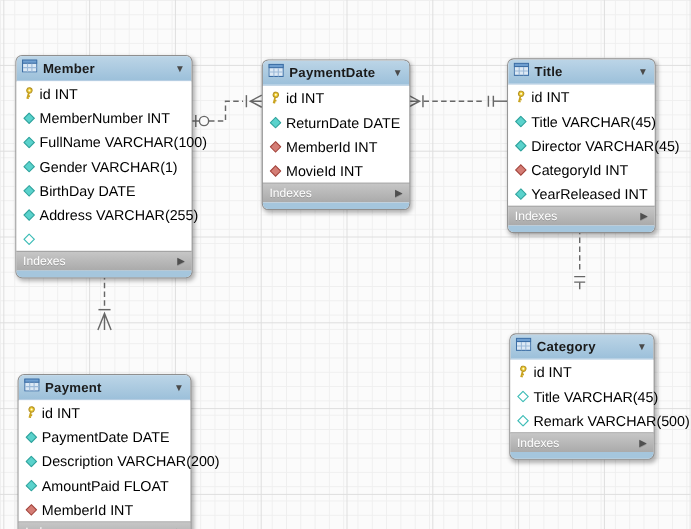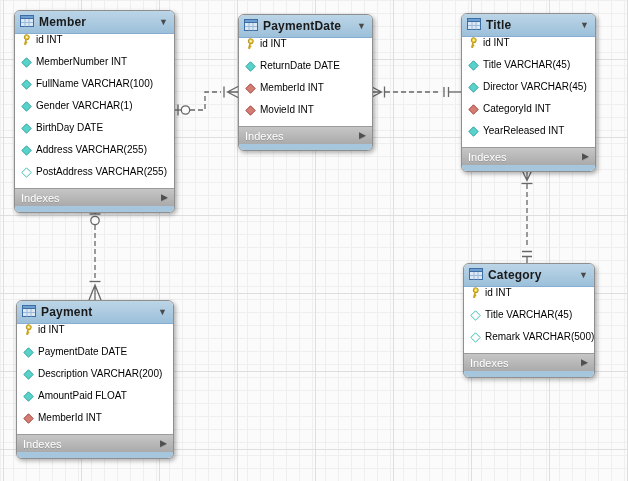--- a/index.html
+++ b/index.html
@@ -19,35 +19,36 @@
     background-size:78px 78px,78px 78px,13px 13px,13px 13px;
     background-position:3px -19px,3px -19px,0 0,0 0;
   }
   svg.rels{position:absolute;left:0;top:0;z-index:1;}
   .er-table{
     position:absolute;z-index:2;
     background:#fff;
     border:1px solid #8f8f8f;
     border-radius:6px;
     box-shadow:1.5px 2px 4px rgba(0,0,0,.30);
+    margin-top:40px;
   }
   .hdr{
     height:22px;
     background:linear-gradient(#bcd5e7,#9cc0da);
     border-bottom:1px solid #87add0;
     border-radius:5px 5px 0 0;
     display:flex;align-items:center;gap:5px;
     padding:0 6px 0 5px;
   }
   .hdr .title{flex:1;font-size:12px;font-weight:bold;color:#1a1a1a;letter-spacing:.2px;}
   .tri{font-size:9px;color:#4a4a4a;line-height:1;}
   .rows{background:#fff;}
   .row{
-    height:22px;display:flex;gap:4px;
-    padding-left:5px;font-size:10px;color:#000;white-space:nowrap;
+    height:22px;display:flex;align-items:center;gap:4px;
+    padding-left:5px;font-size:13px;color:#000;white-space:nowrap;
   }
   .row .cicon{width:12px;height:12px;display:inline-flex;align-items:center;justify-content:center;flex:0 0 12px;}
   .ftr{
     height:17px;
     background:linear-gradient(#c6c6c6,#aaaaaa);
     border-top:1px solid #9b9b9b;
     display:flex;align-items:center;
     padding:0 6px;
     font-size:11px;font-weight:normal;color:#fff;
     text-shadow:0 1px 0 rgba(0,0,0,.15);
@@ -164,21 +165,20 @@
             </svg>
           </span>
           <span>Address VARCHAR(255)</span>
         </div>
         <div class="row">
           <span class="cicon">
             <svg width="11" height="11" viewBox="0 0 11 11">
               <polygon points="5.5,0.8 10.2,5.5 5.5,10.2 0.8,5.5" fill="#ffffff" stroke="#3fbdb7" stroke-width="1"></polygon>
             </svg>
           </span>
-          <span>PostAddress VARCHAR(255)</span>
         </div>
       </div>
     <div class="ftr">
       <span>Indexes</span>
       <span class="tri">▶</span>
     </div>
     <div class="btm"></div>
   </div>
 
   <div class="er-table t-membermovie">

